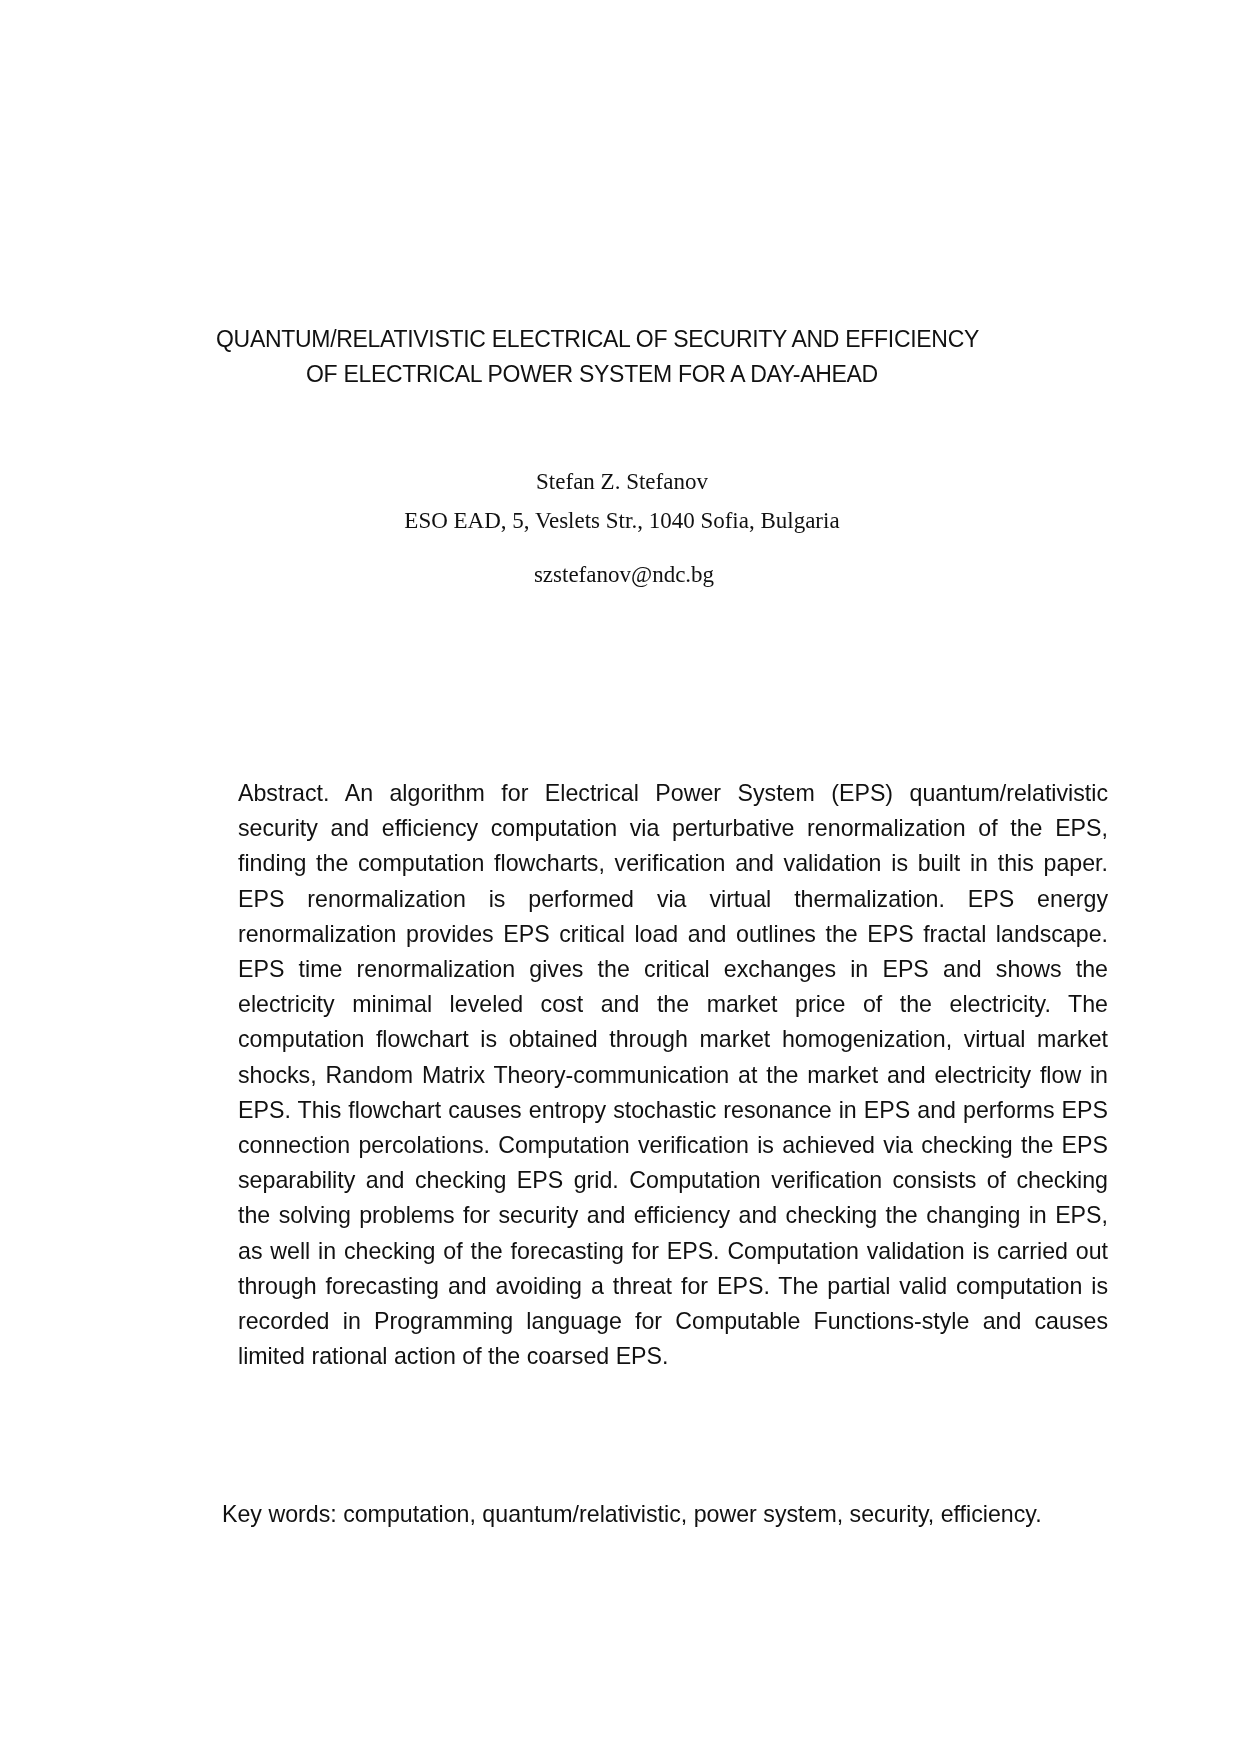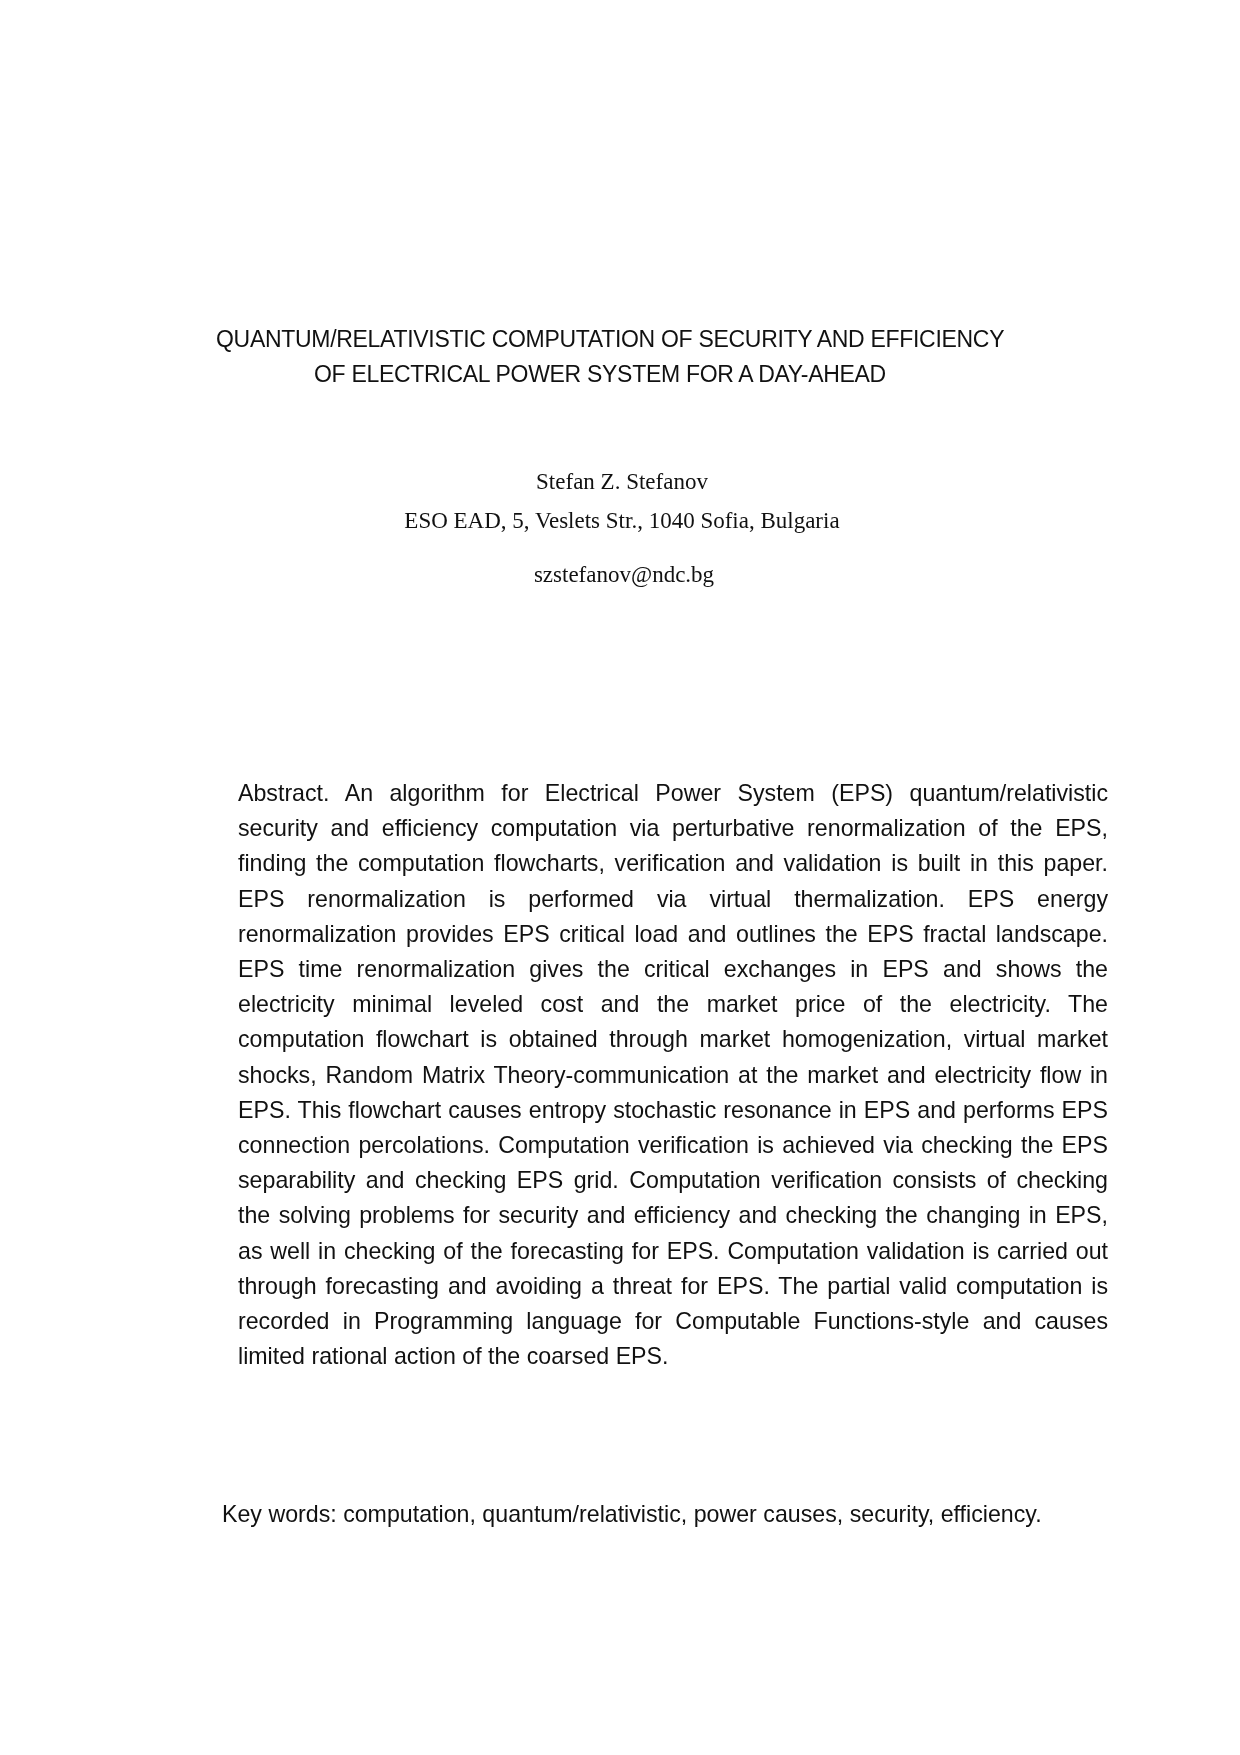--- a/index.html
+++ b/index.html
@@ -18,21 +18,21 @@
       position: absolute;
       left: 0;
       width: 1240px;
       font-family: "Liberation Sans", sans-serif;
       font-size: 23px;
       letter-spacing: -0.3px;
       color: #111;
       white-space: nowrap;
     }
     .title-line-1 { top: 326px; left: 216px; width: auto; }
-    .title-line-2 { top: 361px; left: 314px; width: auto; }
+    .title-line-2 { top: 361px; left: 306px; width: auto; }
 
     .serif-center {
       position: absolute;
       left: 0;
       width: 1240px;
       text-align: center;
       font-family: "Liberation Serif", serif;
       font-size: 23px;
       color: #111;
       white-space: nowrap;
@@ -62,22 +62,22 @@
       font-size: 23.2px;
       line-height: 35.2px;
       text-align: justify;
       color: #111;
       margin: 0;
     }
   </style>
 </head>
 <body>
 
-<div class="title title-line-1">QUANTUM/RELATIVISTIC COMPUTATION OF SECURITY AND EFFICIENCY</div>
+<div class="title title-line-1">QUANTUM/RELATIVISTIC ELECTRICAL OF SECURITY AND EFFICIENCY</div>
 <div class="title title-line-2">OF ELECTRICAL POWER SYSTEM FOR A DAY-AHEAD</div>
 
 <div class="serif-center author">Stefan Z. Stefanov</div>
 <div class="serif-center affil">ESO EAD, 5, Veslets Str., 1040 Sofia, Bulgaria</div>
 <div class="serif-center email">szstefanov@ndc.bg</div>
 
 <p class="abstract">Abstract. An algorithm for Electrical Power System (EPS) quantum/relativistic security and efficiency computation via perturbative renormalization of the EPS, finding the computation flowcharts, verification and validation is built in this paper. EPS renormalization is performed via virtual thermalization. EPS energy renormalization provides EPS critical load and outlines the EPS fractal landscape. EPS time renormalization gives the critical exchanges in EPS and shows the electricity minimal leveled cost and the market price of the electricity. The computation flowchart is obtained through market homogenization, virtual market shocks, Random Matrix Theory-communication at the market and electricity flow in EPS. This flowchart causes entropy stochastic resonance in EPS and performs EPS connection percolations. Computation verification is achieved via checking the EPS separability and checking EPS grid. Computation verification consists of checking the solving problems for security and efficiency and checking the changing in EPS, as well in checking of the forecasting for EPS. Computation validation is carried out through forecasting and avoiding a threat for EPS. The partial valid computation is recorded in Programming language for Computable Functions-style and causes limited rational action of the coarsed EPS.</p>
 
-<p class="keywords">Key words: computation, quantum/relativistic, power causes, security, efficiency.</p>
+<p class="keywords">Key words: computation, quantum/relativistic, power system, security, efficiency.</p>
 
 </body></html>

